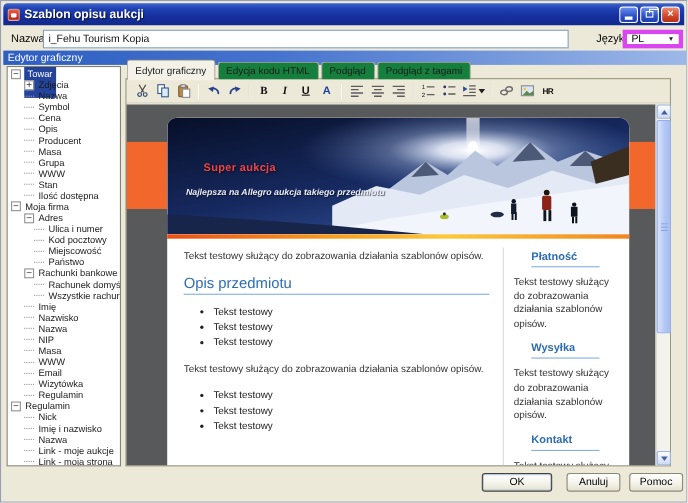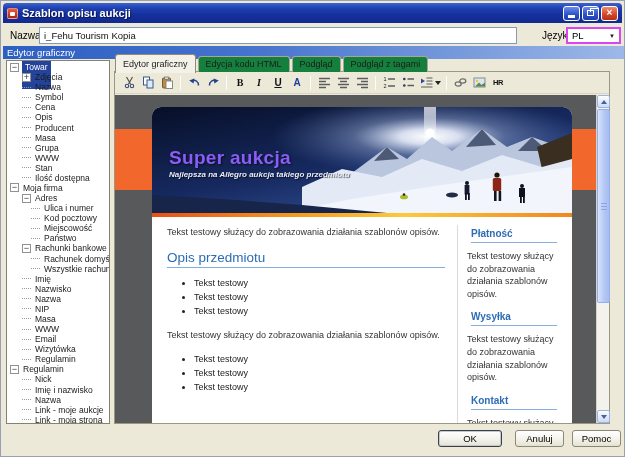--- a/index.html
+++ b/index.html
@@ -23,21 +23,21 @@
   .glyph-min{width:7px;height:3px;background:#fff;margin-top:7px;}
   .glyph-rest{width:7px;height:6px;border:1px solid #fff;position:relative;background:transparent;}
   .glyph-rest::after{content:"";position:absolute;left:2px;top:-3px;width:7px;height:3px;border:1px solid #fff;border-bottom:none;}
 
   
   .lab{position:absolute;font-size:10px;color:#000;}
   .lab.nazwa{left:9px;top:29px;}
   .lab.jezyk{left:541px;top:29px;}
   .name-input{position:absolute;left:38px;top:26px;width:478px;height:17px;border:1px solid #7f9db9;
               font-size:9.5px;padding:0 4px;font-family:inherit;background:#fff;color:#111;}
-  .combo{position:absolute;left:565px;top:26px;width:55px;height:17px;background:#fff;border:2px solid #d946ef;
+  .combo{position:absolute;left:565px;top:26px;width:55px;height:17px;background:#fff;border:4px solid #d946ef;
          font-size:9.5px;display:flex;align-items:center;padding:0 4px;cursor:default;}
   .combo .arr{margin-left:auto;font-size:6px;color:#1a1a1a;}
 
   
   .section-bar{position:absolute;left:2px;top:45px;width:621px;height:13px;color:#fff;font-size:9.5px;
                line-height:13px;padding-left:4px;
                background:linear-gradient(90deg,#2d5fc2 0%,#4673cd 40%,#9db8e8 100%);}
 
   
   .tree{position:absolute;left:5px;top:59px;width:104px;height:364px;background:#fff;border:1px solid #848271;
@@ -70,36 +70,36 @@
   .tl.fc{color:#1a3f9e;font-family:"Liberation Sans",sans-serif;}
   .tl.hr{font-size:7.5px;letter-spacing:-.5px;font-family:"Liberation Sans",sans-serif;}
   .dd{width:0;height:0;border-left:3px solid transparent;border-right:3px solid transparent;border-top:4px solid #222;margin-left:2px;}
 
   
   .canvas{position:absolute;left:0;top:23px;right:13px;bottom:0;background:#58595b;overflow:hidden;cursor:default;}
   .band{position:absolute;left:0;right:0;top:34px;height:61px;background:#f2672c;}
   .page{position:absolute;left:37px;top:12px;width:420px;min-height:340px;background:#fff;border-radius:9px 9px 0 0;}
   .hero{position:relative;height:106px;border-radius:9px 9px 0 0;overflow:hidden;}
   .hero svg{position:absolute;inset:0;width:100%;height:100%;}
-  .hero-title{position:absolute;left:17px;top:40px;color:#8b5cf6;font-size:19px;font-weight:bold;letter-spacing:.3px;
+  .hero-title{position:absolute;left:33px;top:40px;color:#ef4444;font-size:10px;font-weight:bold;letter-spacing:.3px;
               text-shadow:1px 1px 2px rgba(0,0,0,.6);}
   .hero-sub{position:absolute;left:17px;top:63px;color:#e9ecf8;font-size:8px;font-style:italic;font-weight:bold;
             text-shadow:1px 1px 1px rgba(0,0,0,.6);}
   .gbar{height:4px;background:linear-gradient(90deg,#ea4f16 0%,#f59c1e 35%,#fdc93a 60%,#f1861e 100%);}
 
   .content{display:flex;padding:8px 11px 6px 15px;}
   .main-col{flex:1;padding-right:12px;min-width:0;}
   .side-col{width:104px;flex:0 0 auto;border-left:1px solid #dadada;padding-left:9px;}
   .sample{font-size:9px;color:#333;margin:2px 0 11px;line-height:1.3;}
   .h-blue,.h-orange{font-size:13.5px;font-weight:normal;border-bottom:1px solid #86aede;padding-bottom:2px;margin:4px 0 9px;}
   .h-blue{color:#2d6cb4;}
   .h-orange{color:#e85f26;}
   .blist{margin:6px 0 12px 27px;padding:0;font-size:9px;color:#222;}
   .blist li{margin:1px 0;line-height:1.45;}
-  .side-h{color:#2d6cb4;font-size:10px;font-weight:bold;border-bottom:1px solid #86aede;padding-bottom:3px;margin:3px 4px 7px;}
+  .side-h{color:#2d6cb4;font-size:10px;font-weight:bold;border-bottom:1px solid #86aede;padding-bottom:3px;margin:3px 16px 7px;}
   .side-t{font-size:9px;color:#333;line-height:1.4;margin-bottom:11px;}
 
   
   .vscroll{position:absolute;top:23px;right:0;width:13px;bottom:0;background:#f3f2ec;border-left:1px solid #d6d2c6;}
   .sbtn{position:absolute;left:0;width:13px;height:13px;background:linear-gradient(#fdfefe,#cdd9f6);
         border:1px solid #9cb3e4;border-radius:2px;display:flex;align-items:center;justify-content:center;}
   .sbtn.up{top:0;} .sbtn.down{bottom:0;}
   .tri-up{width:0;height:0;border-left:3px solid transparent;border-right:3px solid transparent;border-bottom:4px solid #44609e;}
   .tri-down{width:0;height:0;border-left:3px solid transparent;border-right:3px solid transparent;border-top:4px solid #44609e;}
   .sthumb{position:absolute;left:0;top:14px;width:13px;height:194px;border:1px solid #90aef0;border-radius:2px;

